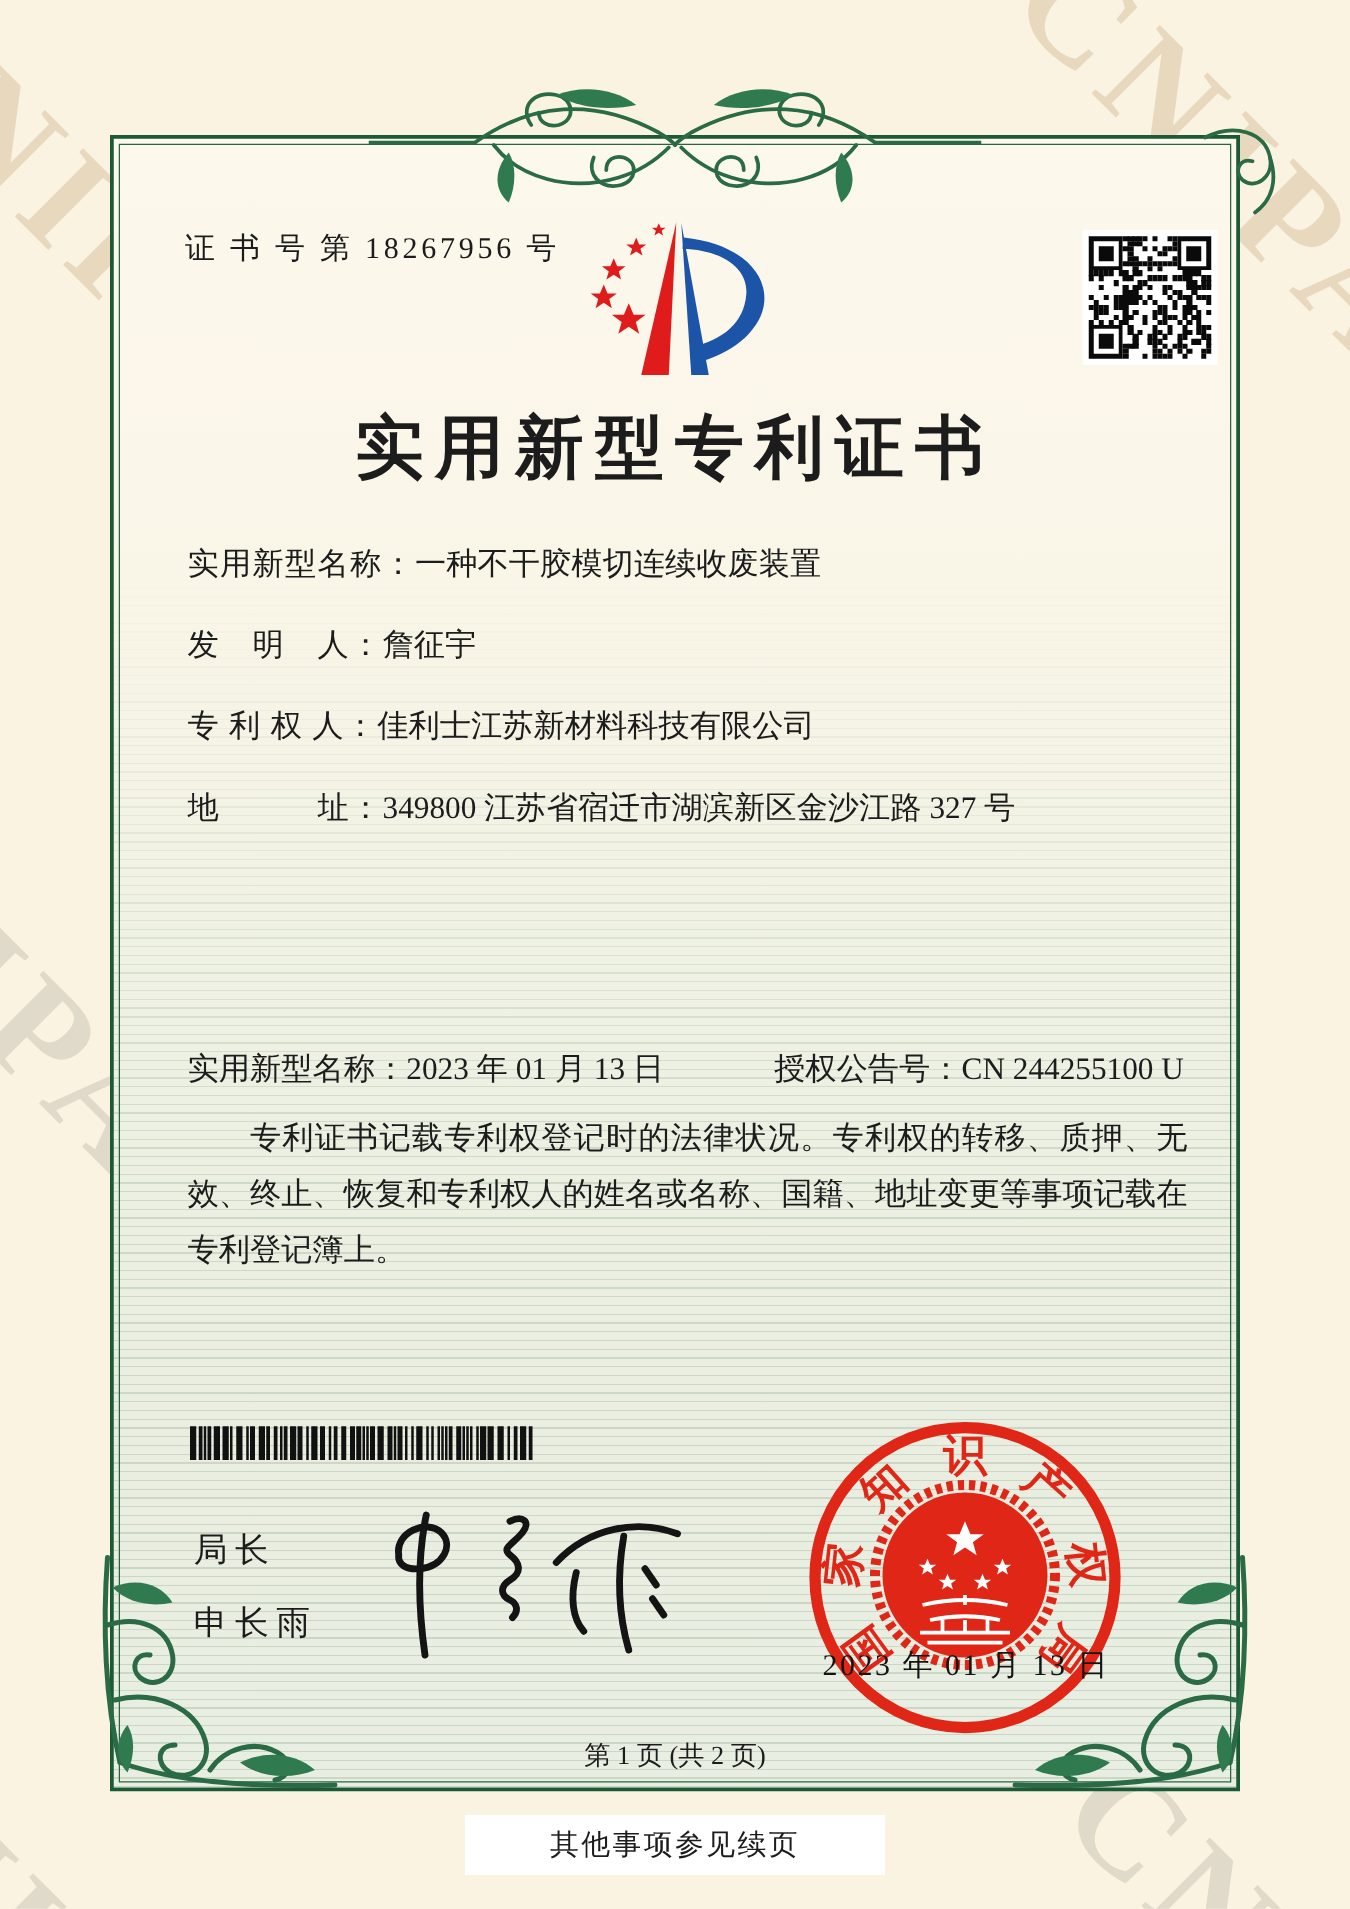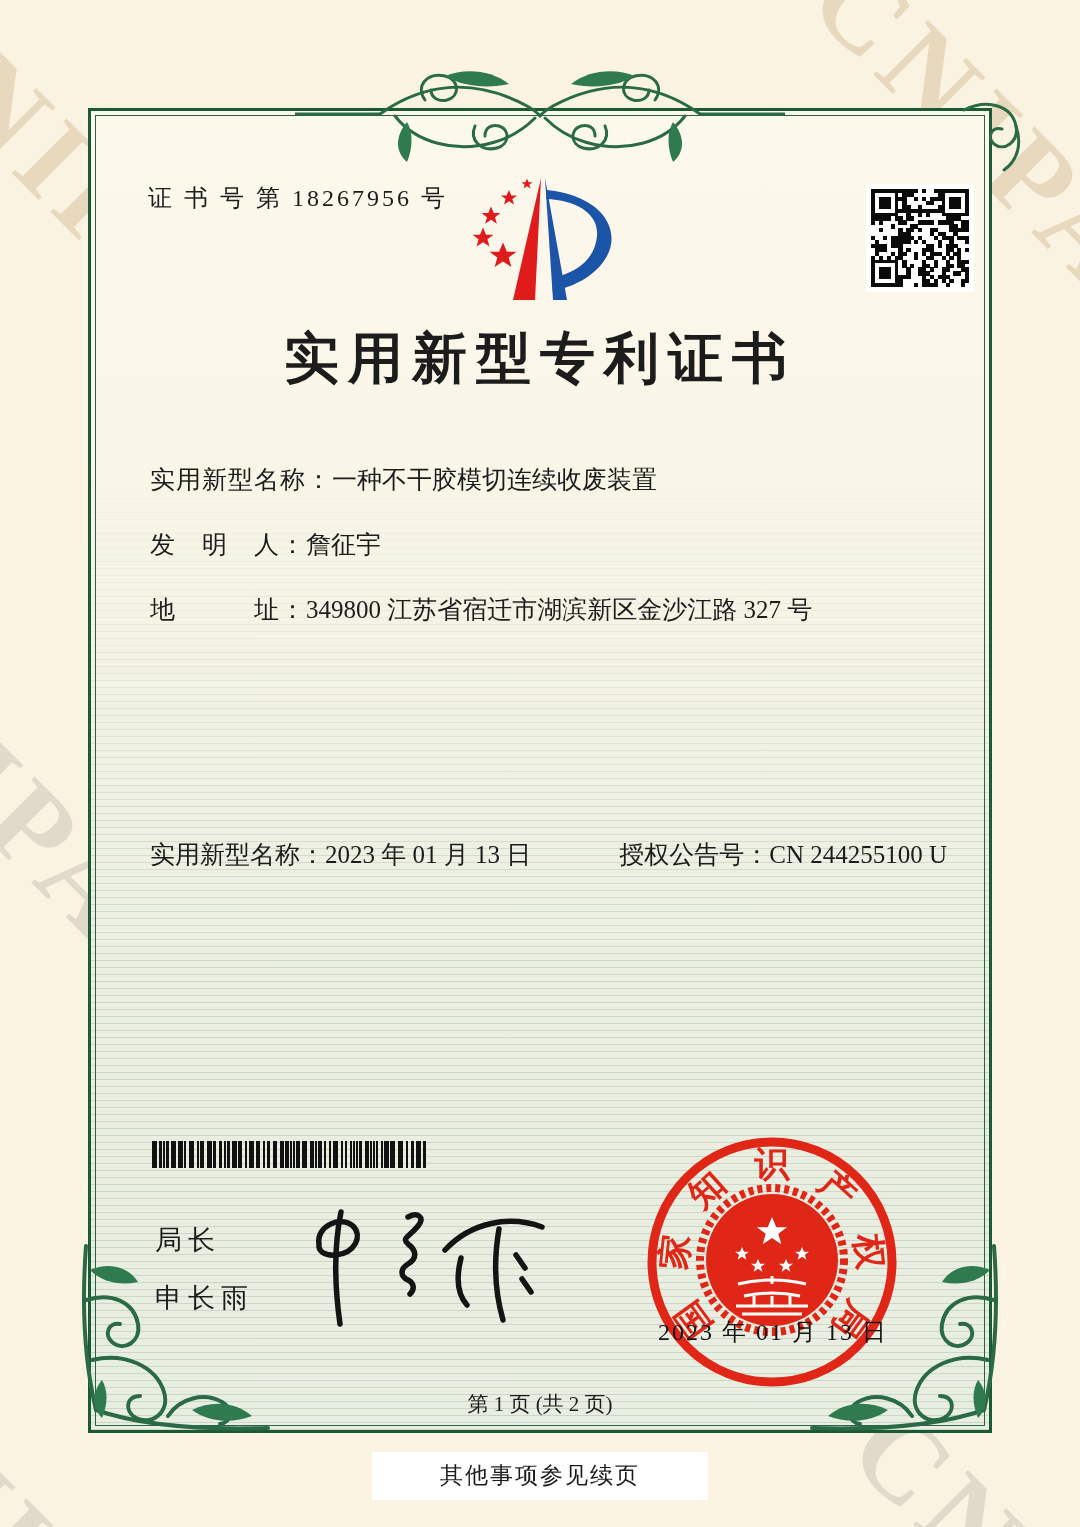--- a/index.html
+++ b/index.html
@@ -42,21 +42,21 @@
   .cert-no{position:absolute;left:148px;top:182px;font-size:24px;letter-spacing:3px;z-index:5;}
   .logo{position:absolute;left:465px;top:172px;width:170px;height:142px;z-index:5;}
   .qr{position:absolute;left:866px;top:184px;width:108px;height:108px;background:#fff;padding:5px;box-sizing:border-box;z-index:5;}
   .qr-inner{position:relative;width:98px;height:98px;}
   .qr-inner div{position:absolute;background:#0a0a0a;}
   .doc-title{
     position:absolute;left:0;top:322px;width:100%;text-align:center;
     font-size:55px;font-weight:bold;letter-spacing:9px;z-index:5;
   }
   
-  .fields{position:absolute;left:150px;top:460px;width:720px;z-index:5;font-size:25px;}
+  .fields{position:absolute;left:150px;top:432px;width:720px;z-index:5;font-size:25px;}
   .field-row{height:65px;line-height:40px;white-space:nowrap;}
   .field-row .lab{letter-spacing:1px;}
   .grant-row{position:absolute;left:150px;top:838px;width:760px;z-index:5;font-size:25px;white-space:nowrap;}
   .grant-row .second{margin-left:88px;}
   
   .body-text{position:absolute;left:150px;top:888px;width:800px;z-index:5;
     font-size:25px;line-height:45px;text-align:justify;}
   .body-text p{margin:0;text-indent:2em;}
   
   .barcode{position:absolute;left:152px;top:1141px;width:278px;height:27px;z-index:5;}
@@ -416,29 +416,33 @@
 <div class="doc-title">实用新型专利证书</div>
 
 <div class="fields">
   <div class="field-row">
     <span class="lab">实用新型名称：</span><span>一种不干胶模切连续收废装置</span>
   </div>
   <div class="field-row">
     <span class="lab">发　明　人：</span><span>詹征宇</span>
   </div>
   <div class="field-row">
+    <span class="lab">专 利 权 人：</span><span>佳利士江苏新材料科技有限公司</span>
+  </div>
+  <div class="field-row">
     <span class="lab">地　　　址：</span><span>349800 江苏省宿迁市湖滨新区金沙江路 327 号</span>
   </div>
 </div>
 
 <div class="grant-row">
   <span class="lab">实用新型名称：</span><span>2023 年 01 月 13 日</span><span class="second lab">授权公告号：</span><span>CN 244255100 U</span>
 </div>
 
 <div class="body-text">
+  <p>专利证书记载专利权登记时的法律状况。专利权的转移、质押、无效、终止、恢复和专利权人的姓名或名称、国籍、地址变更等事项记载在专利登记簿上。</p>
 </div>
 
 <div class="barcode" id="barcode">
     <div style="left: 0px; width: 5px;"></div>
     <div style="left: 7px; width: 3px;"></div>
     <div style="left: 11px; width: 2px;"></div>
     <div style="left: 14px; width: 3px;"></div>
     <div style="left: 19px; width: 5px;"></div>
     <div style="left: 26px; width: 5px;"></div>
     <div style="left: 32px; width: 2px;"></div>

